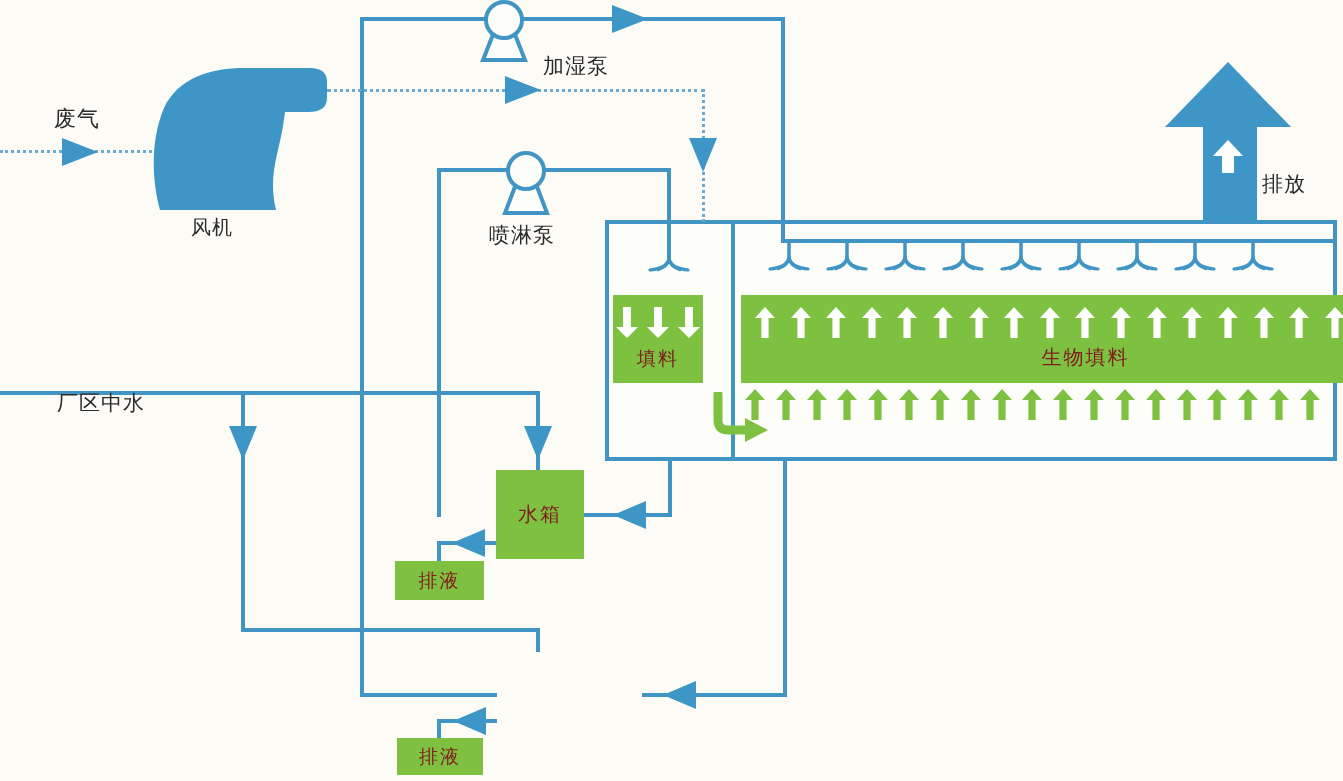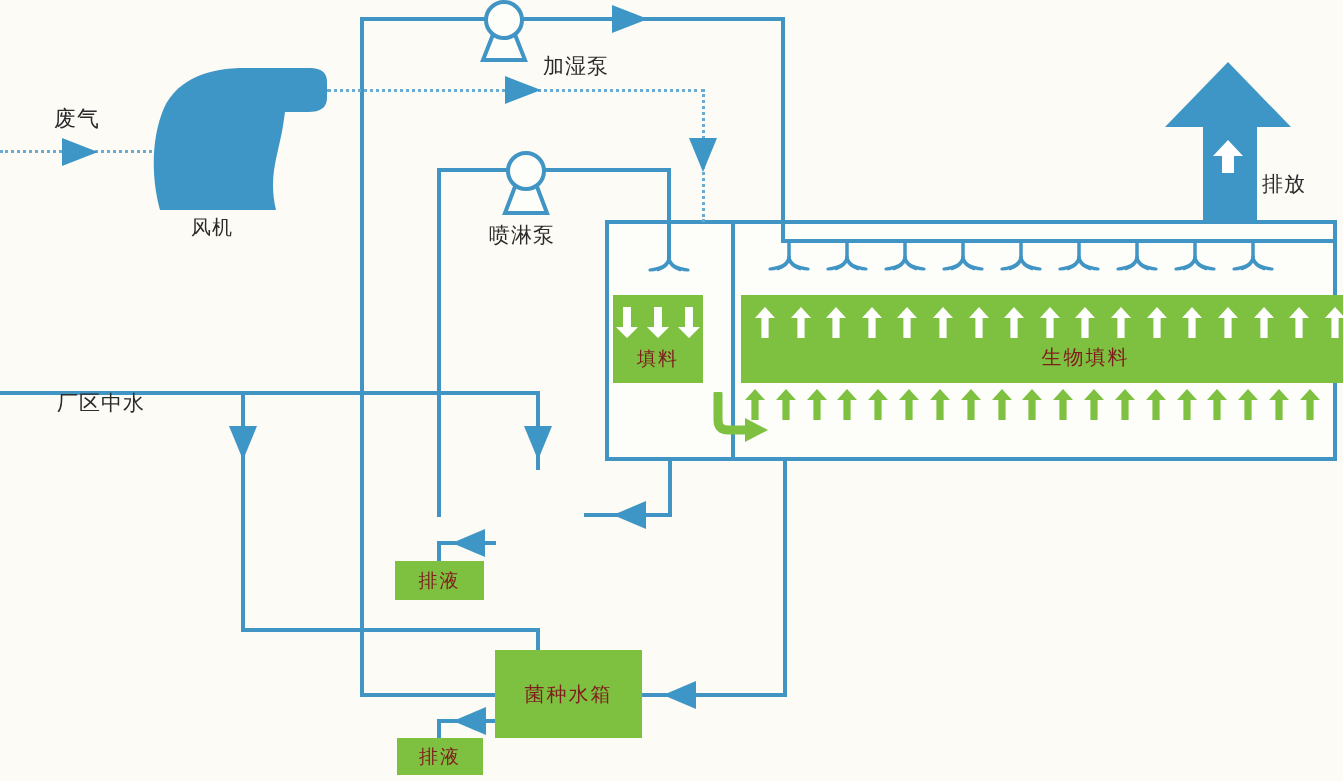--- a/index.html
+++ b/index.html
@@ -377,25 +377,25 @@
     <polygon points="10,0 20,11 13.600000000000001,11 13.600000000000001,31 6.4,31 6.4,11 0,11" fill="#7ec141"></polygon>
         </svg>
       </div>
     </div>
 
   <svg style="position:absolute;left:702px;top:392px;" width="70" height="52" viewBox="0 0 70 52">
     <path d="M16,2 L16,28 Q16,38 26,38 L44,38" fill="none" stroke="#7ec141" stroke-width="9" stroke-linecap="round" stroke-linejoin="round"></path>
     <polygon points="43,26 66,38 43,50" fill="#7ec141"></polygon>
   </svg>
 
+  <div class="gbox" style="left:496px;top:470px;width:88px;height:89px;">
+    <div class="glabel">水箱</div>
+  </div>
   <div class="gbox" style="left:395px;top:561px;width:89px;height:39px;">
     <div class="glabel" style="font-size:19px;">排液</div>
-  </div>
-  <div class="gbox" style="left:495px;top:650px;width:147px;height:88px;">
-    <div class="glabel">菌种水箱</div>
   </div>
   <div class="gbox" style="left:397px;top:738px;width:86px;height:37px;">
     <div class="glabel" style="font-size:19px;">排液</div>
   </div>
 
   <div class="lbl" style="left:54px;top:104px;font-size:22px;">废气</div>
   <div class="lbl" style="left:191px;top:214px;font-size:20px;">风机</div>
   <div class="lbl" style="left:543px;top:52px;">加湿泵</div>
   <div class="lbl" style="left:489px;top:221px;">喷淋泵</div>
   <div class="lbl" style="left:57px;top:361px;margin-top:28px;">厂区中水</div>

